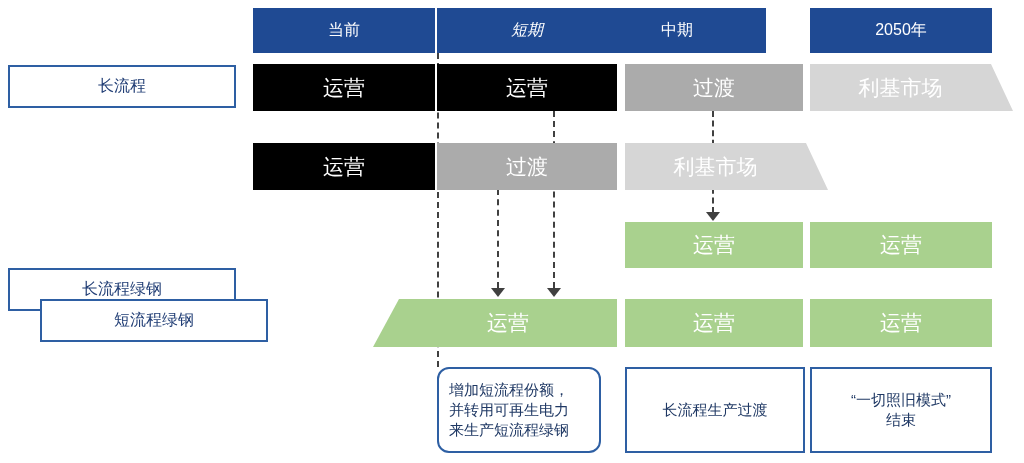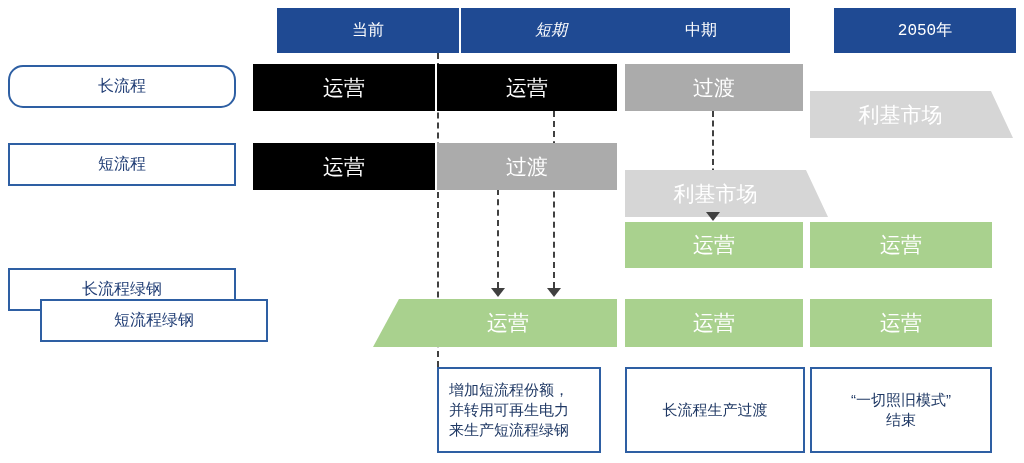--- a/index.html
+++ b/index.html
@@ -29,21 +29,20 @@
     position: absolute;
     top: 8px;
     height: 45px;
     background: var(--header-bg);
     color: var(--cell-text);
     font-size: 16px;
     display: flex;
     align-items: center;
     justify-content: center;
     z-index: 2;
-    margin-left: 24px;
   }
   .rowlabel {
     position: absolute;
     left: 8px;
     width: 228px;
     height: 43px;
     border: 2px solid var(--box-border);
     color: var(--label-text);
     font-size: 16px;
     display: flex;
@@ -59,21 +58,21 @@
     display: flex;
     align-items: center;
     justify-content: center;
     z-index: 2;
   }
   .c-black { background: var(--cell-black); }
   .c-gray { background: var(--cell-gray); }
   .c-lgray { background: var(--cell-light-gray); }
   .c-green { background: var(--cell-green); }
   .c-lgreen { background: var(--cell-light-green); }
-  .slant-r { clip-path: polygon(0 0, calc(100% - 22px) 0, 100% 100%, 0 100%); padding-right: 22px; margin-top: 27px; }
+  .slant-r { clip-path: polygon(0 0, calc(100% - 22px) 0, 100% 100%, 0 100%); padding-right: 22px; }
   .slant-l22 { clip-path: polygon(22px 0, 100% 0, 100% 100%, 0 100%); padding-left: 22px; }
   .slant-l26 { clip-path: polygon(26px 0, 100% 0, 100% 100%, 0 100%); padding-left: 26px; }
   .dash {
     position: absolute;
     width: 0;
     border-left: 2px dashed var(--connector);
     z-index: 1;
   }
   .arrowhead {
     position: absolute;
@@ -103,24 +102,23 @@
   .note-center { text-align: center; padding: 0 6px; }
 </style>
 </head>
 <body>
 
 <div class="canvas">
 
   <div class="hdr" style="left:253px; width:182px;">当前</div>
   <div class="hdr" style="left:437px; width:180px;font-style:italic;">短期</div>
   <div class="hdr" style="left:588px; width:178px;">中期</div>
-  <div class="hdr" style="left:810px; width:182px;font-family:Liberation Mono, monospace;">2050年</div>
+  <div class="hdr" style="left:810px; width:182px;">2050年</div>
 
-  <div class="rowlabel" style="top:65px;border-radius:15px;">长流程</div>
-  <div class="rowlabel" style="top:143px;">短流程</div>
+  <div class="rowlabel" style="top:65px;">长流程</div>
   <div class="rowlabel" style="top:224px;margin-top:44px;">长流程绿钢</div>
   <div class="rowlabel" style="top:299px;margin-left:32px;">短流程绿钢</div>
 
   <div class="dash" style="left:437px; top:53px; height:314px;"></div>
   <div class="dash" style="left:497px; top:189px; height:99px;"></div>
   <div class="arrowhead" style="left:491px; top:288px;"></div>
   <div class="dash" style="left:553px; top:111px; height:177px;"></div>
   <div class="arrowhead" style="left:547px; top:288px;"></div>
   <div class="dash" style="left:712px; top:111px; height:102px;"></div>
   <div class="arrowhead" style="left:706px; top:212px;"></div>
@@ -134,20 +132,20 @@
   <div class="cell c-gray" style="left:437px; top:143px; width:180px; height:47px;">过渡</div>
   <div class="cell c-lgray slant-r" style="left:625px; top:143px; width:203px; height:47px;">利基市场</div>
 
   <div class="cell c-green" style="left:625px; top:222px; width:178px; height:46px;">运营</div>
   <div class="cell c-green" style="left:810px; top:222px; width:182px; height:46px;">运营</div>
 
   <div class="cell c-green slant-l26" style="left:373px; top:299px; width:244px; height:48px;">运营</div>
   <div class="cell c-green" style="left:625px; top:299px; width:178px; height:48px;">运营</div>
   <div class="cell c-green" style="left:810px; top:299px; width:182px; height:48px;">运营</div>
 
-  <div class="note note-left" style="left:437px; width:164px;">增加短流程份额，
+  <div class="note note-left" style="left:437px; width:164px;border-radius:12px;">增加短流程份额，
 并转用可再生电力
 来生产短流程绿钢</div>
   <div class="note note-center" style="left:625px; width:180px;">长流程生产过渡</div>
   <div class="note note-center" style="left:810px; width:182px;">“一切照旧模式”
 结束</div>
 
 </div>
 
 </body></html>

